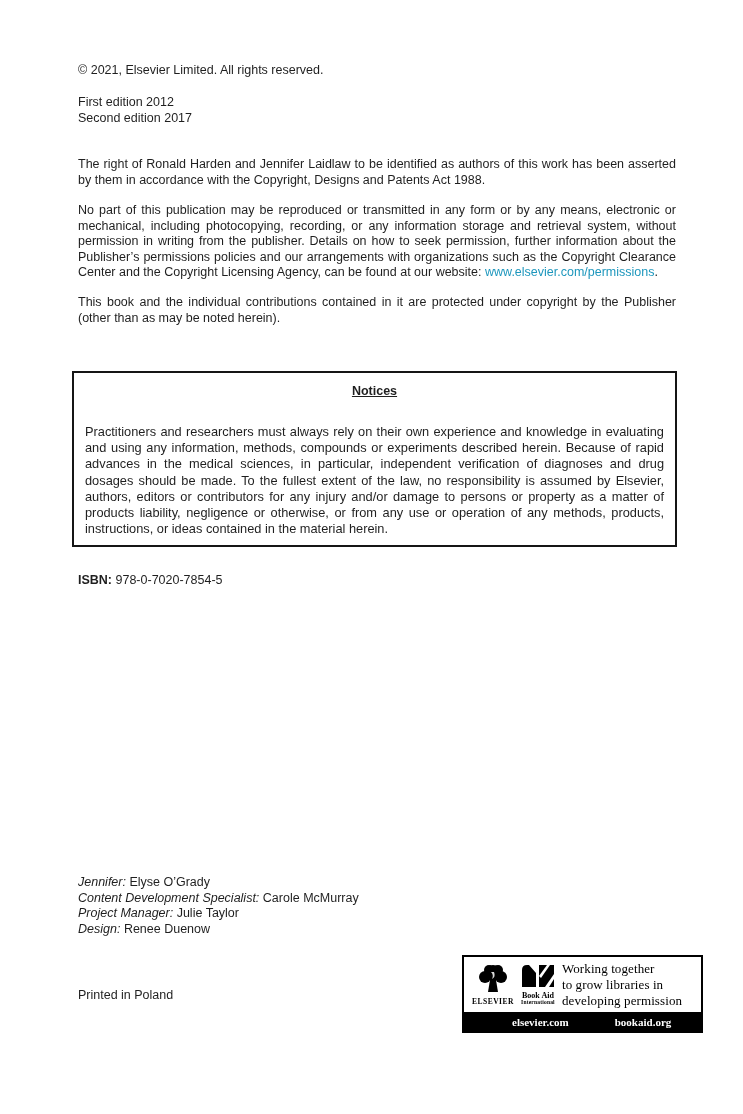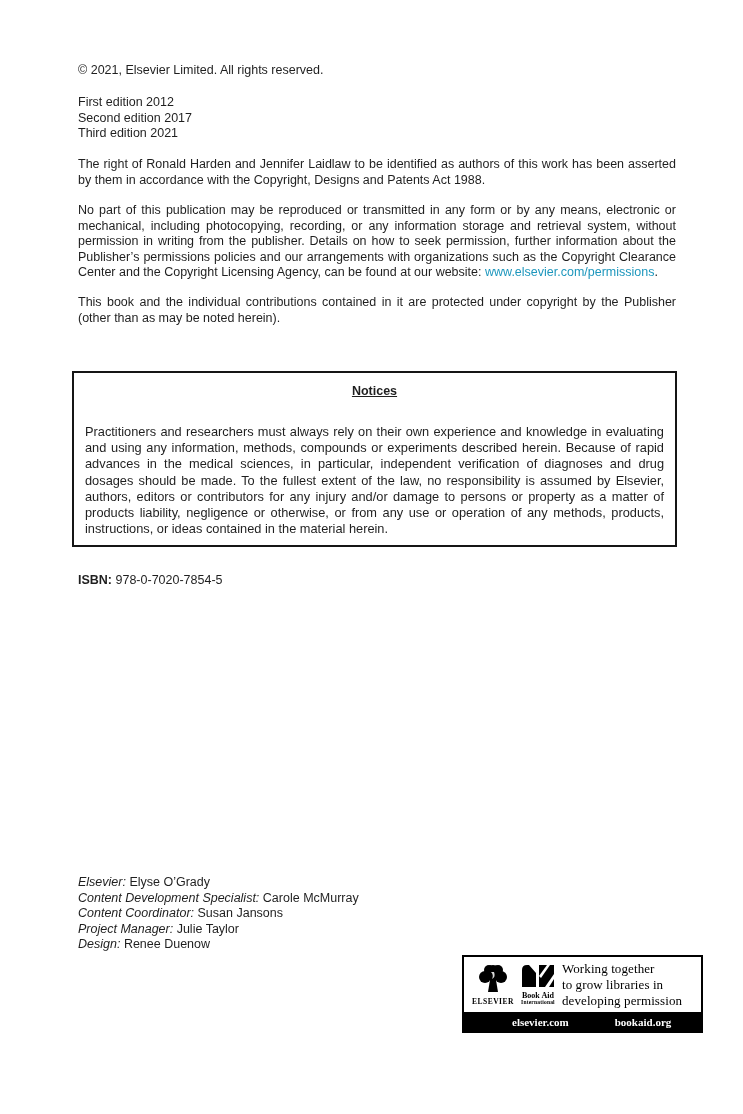--- a/index.html
+++ b/index.html
@@ -83,47 +83,46 @@
 </head>
 <body>
 
 <div class="page">
 
   <div class="blk copyright">© 2021, Elsevier Limited. All rights reserved.</div>
 
   <div class="blk editions">
     <div>First edition 2012</div>
     <div>Second edition 2017</div>
-    <div>Third edition 2021</div>
   </div>
 
   <div class="blk rights just">The right of Ronald Harden and Jennifer Laidlaw to be identified as authors of this work has been asserted by them in accordance with the Copyright, Designs and Patents Act 1988.</div>
 
   <div class="blk permissions just"><span>No part of this publication may be reproduced or transmitted in any form or by any means, electronic or mechanical, including photocopying, recording, or any information storage and retrieval system, without permission in writing from the publisher. Details on how to seek permission, further information about the Publisher’s permissions policies and our arrangements with organizations such as the Copyright Clearance Center and the Copyright Licensing Agency, can be found at our website: </span><a class="perm-link">www.elsevier.com/permissions</a><span class="perm-link">.</span></div>
 
   <div class="blk protected just">This book and the individual contributions contained in it are protected under copyright by the Publisher (other than as may be noted herein).</div>
 
   <div class="notices-box">
     <div class="notices-title">Notices</div>
     <div class="notices-body">Practitioners and researchers must always rely on their own experience and knowledge in evaluating and using any information, methods, compounds or experiments described herein. Because of rapid advances in the medical sciences, in particular, independent verification of diagnoses and drug dosages should be made. To the fullest extent of the law, no responsibility is assumed by Elsevier, authors, editors or contributors for any injury and/or damage to persons or property as a matter of products liability, negligence or otherwise, or from any use or operation of any methods, products, instructions, or ideas contained in the material herein.</div>
   </div>
 
   <div class="blk isbn">
     <span class="lbl">ISBN:</span>
     <span>978-0-7020-7854-5</span>
   </div>
 
   <div class="blk credits">
-    <div><span class="lbl">Elsevier:</span> <span>Elyse O’Grady</span></div>
+    <div><span class="lbl">Jennifer:</span> <span>Elyse O’Grady</span></div>
     <div><span class="lbl">Content Development Specialist:</span> <span>Carole McMurray</span></div>
-    <div><span class="lbl">Content Coordinator:</span> <span>Susan Jansons</span></div>
     <div><span class="lbl">Project Manager:</span> <span>Julie Taylor</span></div>
     <div><span class="lbl">Design:</span> <span>Renee Duenow</span></div>
   </div>
 
+  <div class="blk printed">Printed in Poland</div>
 
   <div class="promo-box">
     <div class="promo-logos">
       <div class="logo-col">
         <span>
           <svg width="34" height="30" viewBox="0 0 34 30" aria-hidden="true">
             <circle cx="17" cy="9" r="8" fill="#000"></circle>
             <circle cx="9" cy="13" r="6" fill="#000"></circle>
             <circle cx="25" cy="13" r="6" fill="#000"></circle>
             <circle cx="13" cy="6" r="5" fill="#000"></circle>

